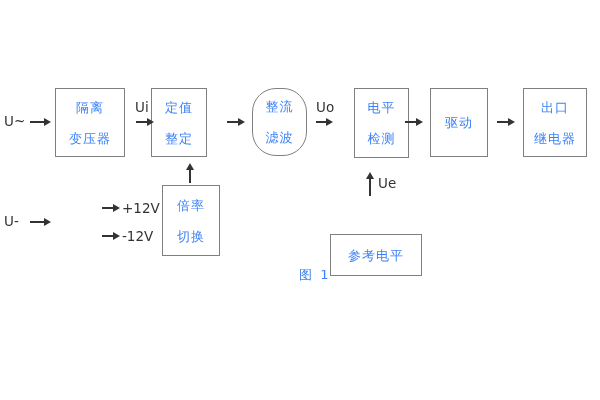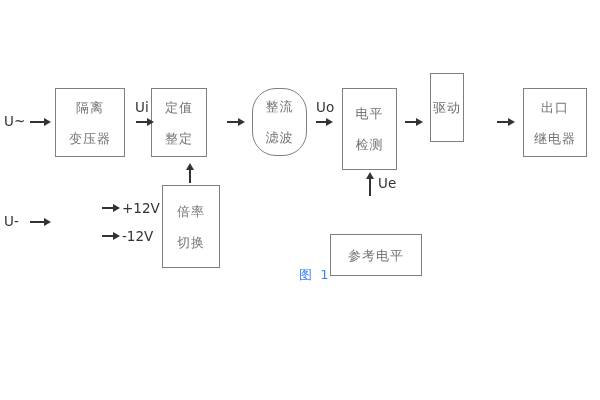--- a/index.html
+++ b/index.html
@@ -20,21 +20,21 @@
     position: absolute;
     box-sizing: border-box;
     border: 1.5px solid #7f7f7f;
     background: #ffffff;
     display: flex;
     flex-direction: column;
     align-items: center;
     justify-content: center;
     font-size: 13px;
     letter-spacing: 1px;
-    color: #737373;
+    color: #3b82f6;
     text-align: left;
     line-height: 15px;
   }
   .block.two-line { gap: 16px; }
   .sig {
     position: absolute;
     font-size: 13.5px;
     color: #333333;
     white-space: nowrap;
     line-height: 14px;
@@ -95,36 +95,36 @@
   <div class="block two-line" style="left:151px; top:88px; width:56px; height:69px;">
     <div>定值</div>
     <div>整定</div>
   </div>
 
   <div class="block two-line" style="left:252px; top:88px; width:55px; height:68px;border-radius:24px;">
     <div>整流</div>
     <div>滤波</div>
   </div>
 
-  <div class="block two-line" style="left:342px; top:88px; width:55px; height:82px;">
+  <div class="block two-line" style="left:354px; top:88px; width:55px; height:70px;">
     <div>电平</div>
     <div>检测</div>
   </div>
 
-  <div class="block" style="left:430px; top:73px; width:34px; height:69px;">
+  <div class="block" style="left:430px; top:88px; width:58px; height:69px;">
     <div>驱动</div>
   </div>
 
   <div class="block two-line" style="left:523px; top:88px; width:64px; height:69px;">
     <div>出口</div>
     <div>继电器</div>
   </div>
 
 
-  <div class="block two-line" style="left:162px; top:185px; width:58px; height:83px;">
+  <div class="block two-line" style="left:162px; top:185px; width:58px; height:71px;">
     <div>倍率</div>
     <div>切换</div>
   </div>
 
   <div class="block" style="left:330px; top:198px; width:92px; height:42px;margin-top:36px;">
     <div>参考电平</div>
   </div>
 
   <div class="sig" style="left:4px; top:114px;">U~</div>
   <div class="sig" style="left:4px; top:214px;">U-</div>

